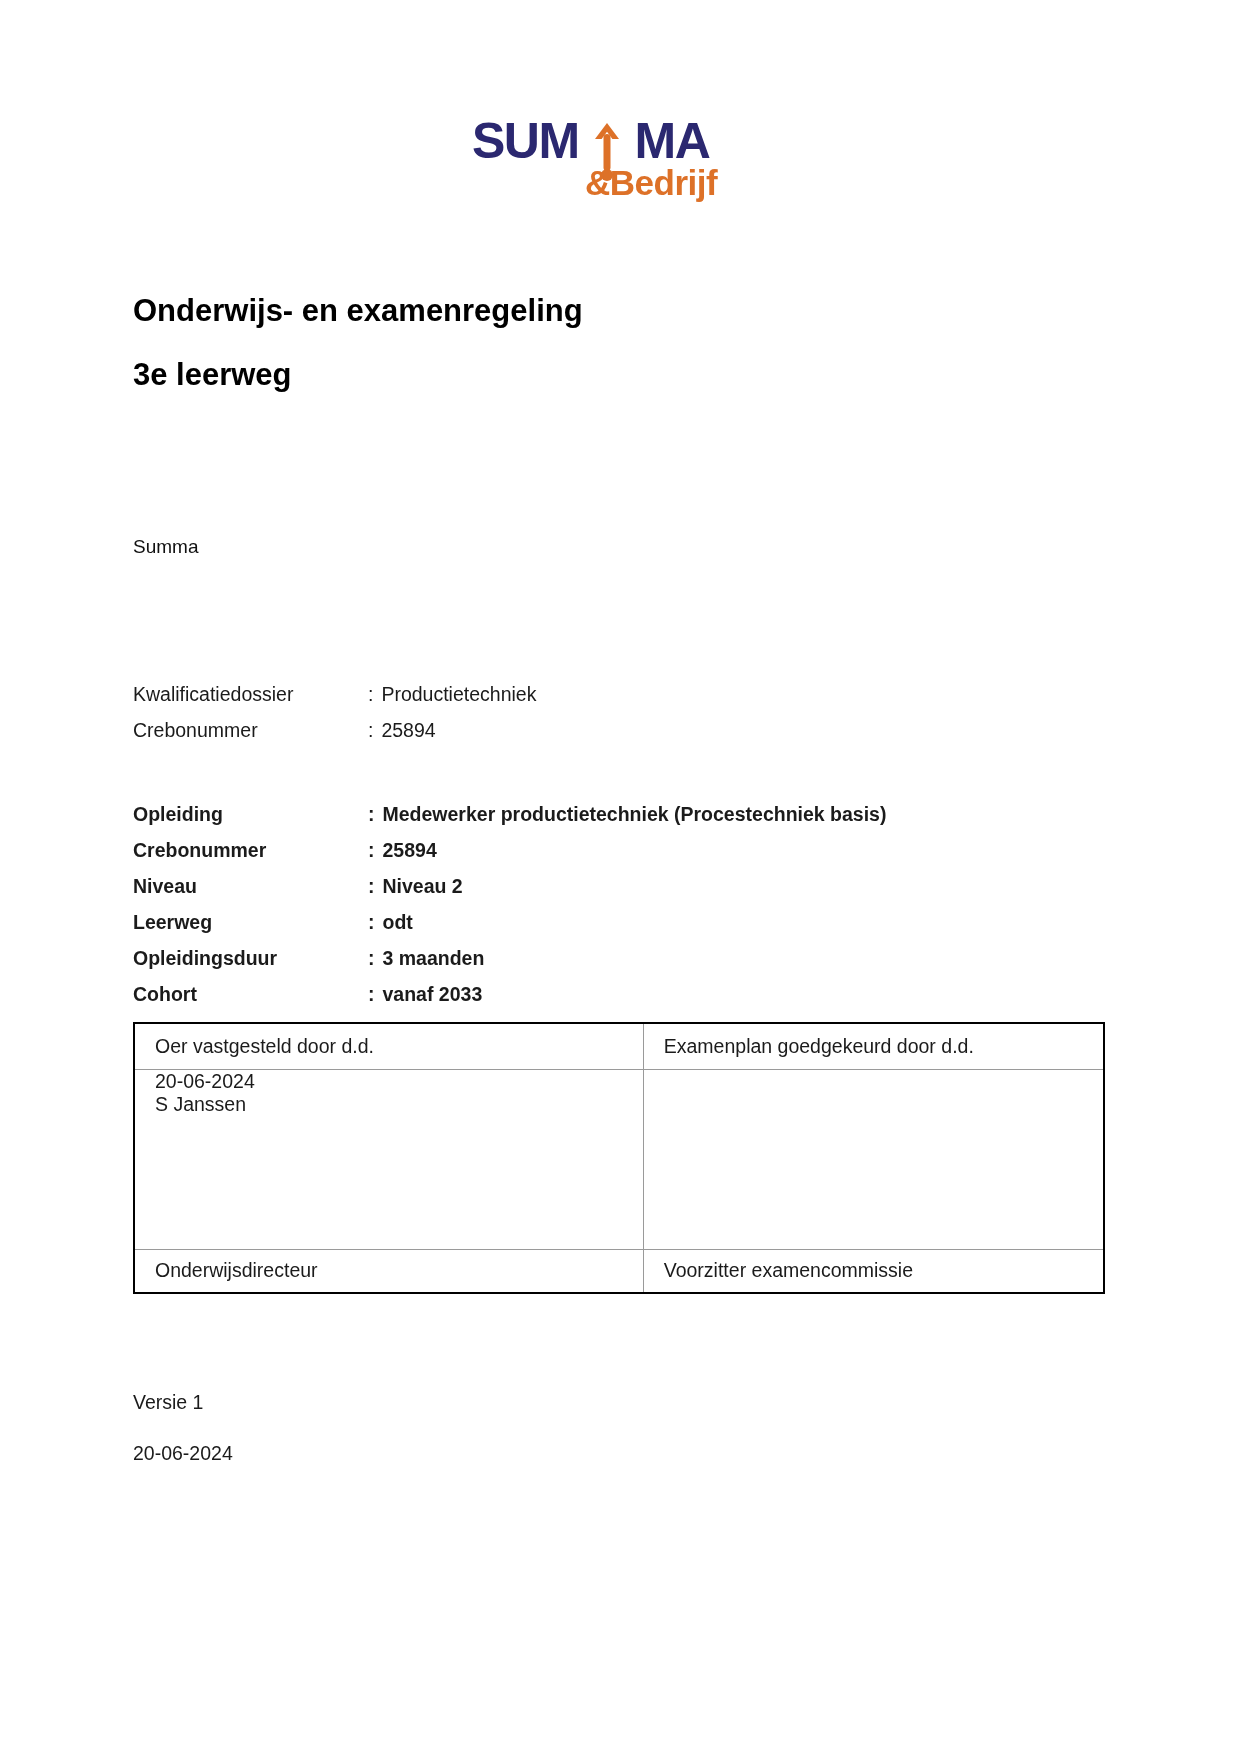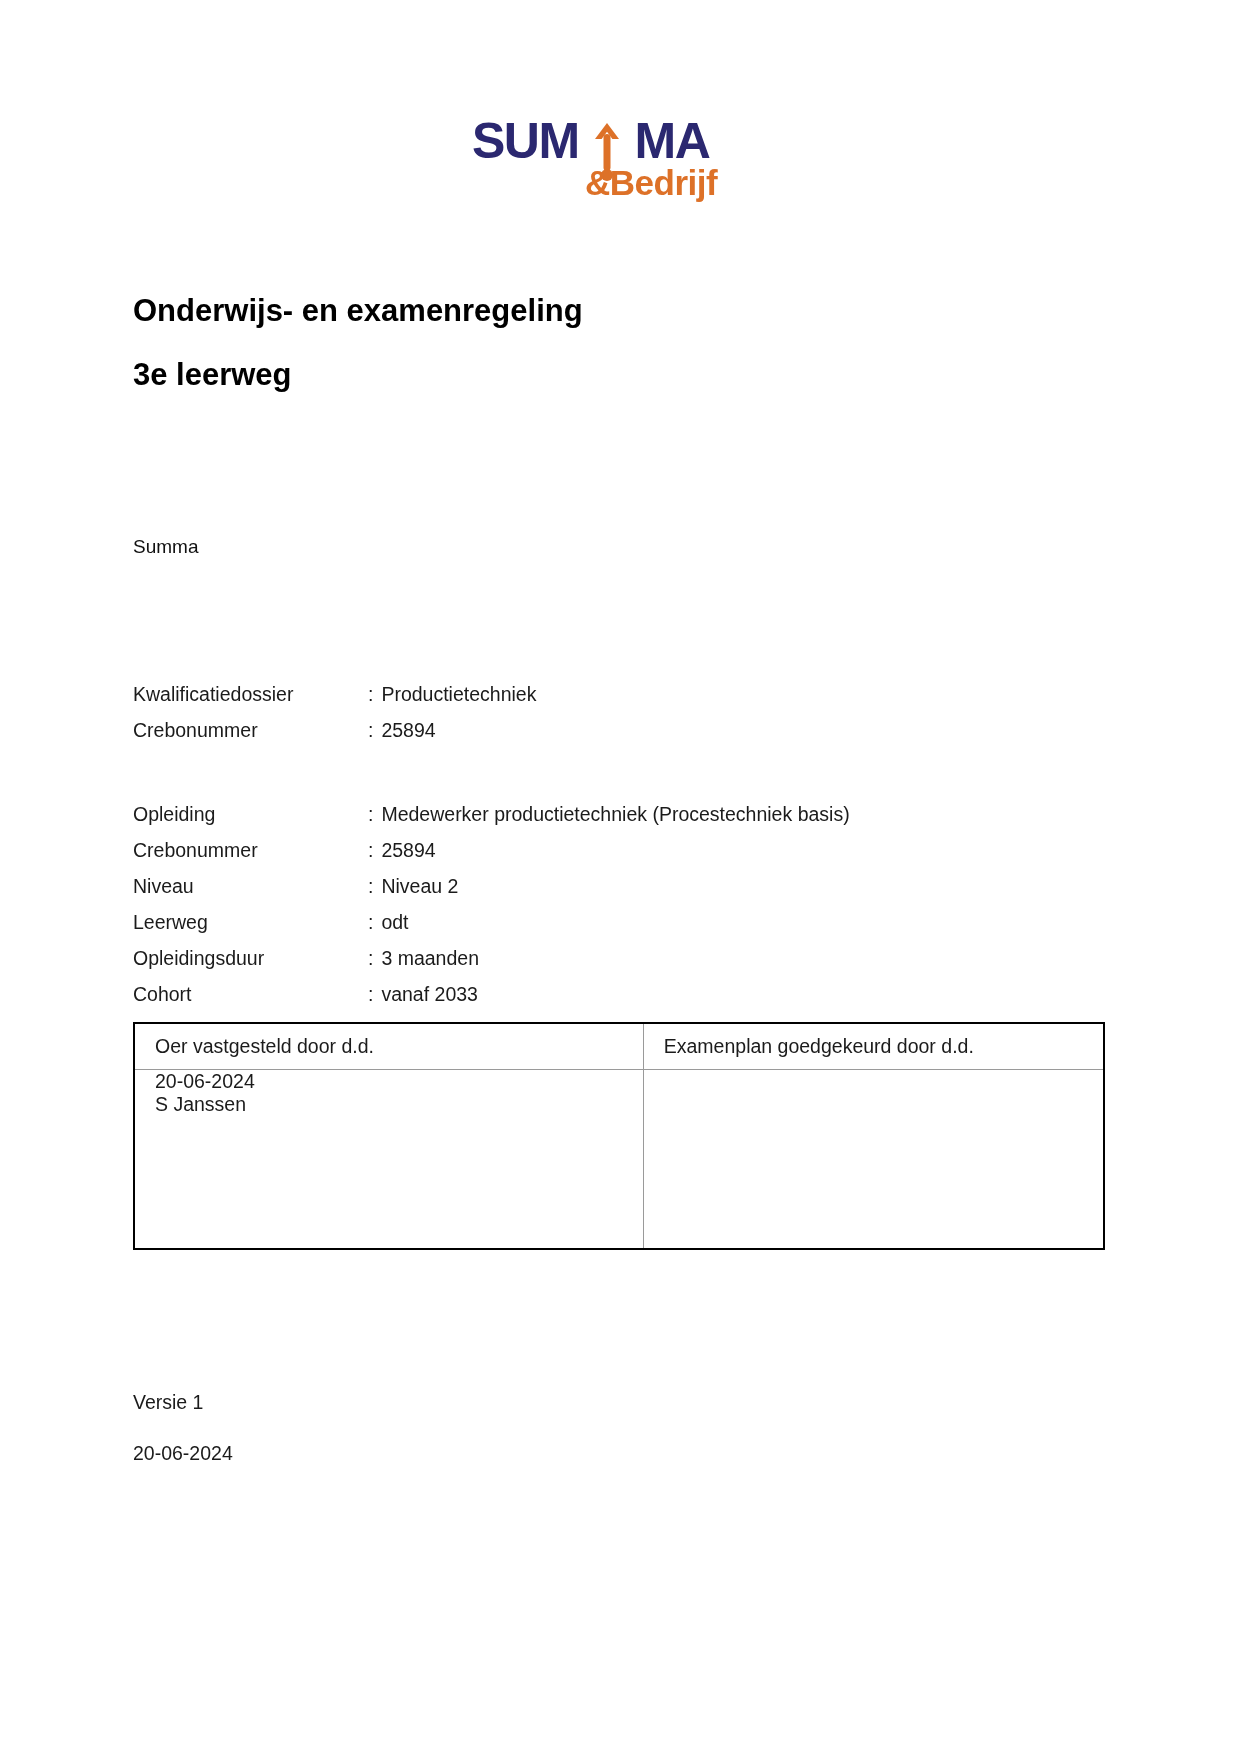--- a/index.html
+++ b/index.html
@@ -100,20 +100,21 @@
     flex: 0 0 235px;
   }
   .info-row .colon {
     flex: 0 0 auto;
   }
   .info-row .val {
     margin-left: 8px;
   }
   .info-group.second {
     margin-top: 48px;
+    font-weight: bold;
   }
 
   
   .approval-table {
     position: absolute;
     left: 133px;
     top: 1022px;
     width: 972px;
     border-collapse: collapse;
     table-layout: fixed;
@@ -237,20 +238,24 @@
         <td>Oer vastgesteld door d.d.</td>
         <td>Examenplan goedgekeurd door d.d.</td>
       </tr>
       <tr class="body-row">
         <td>
           <p class="signed-date">20-06-2024</p>
           <p class="signed-name">S Janssen</p>
         </td>
         <td></td>
       </tr>
+      <tr class="ftr-row">
+        <td>Onderwijsdirecteur</td>
+        <td>Voorzitter examencommissie</td>
+      </tr>
     </tbody>
   </table>
 
   <div class="doc-footer">
     <p>Versie 1</p>
     <p class="version-date">20-06-2024</p>
   </div>
 
 </div>
 

